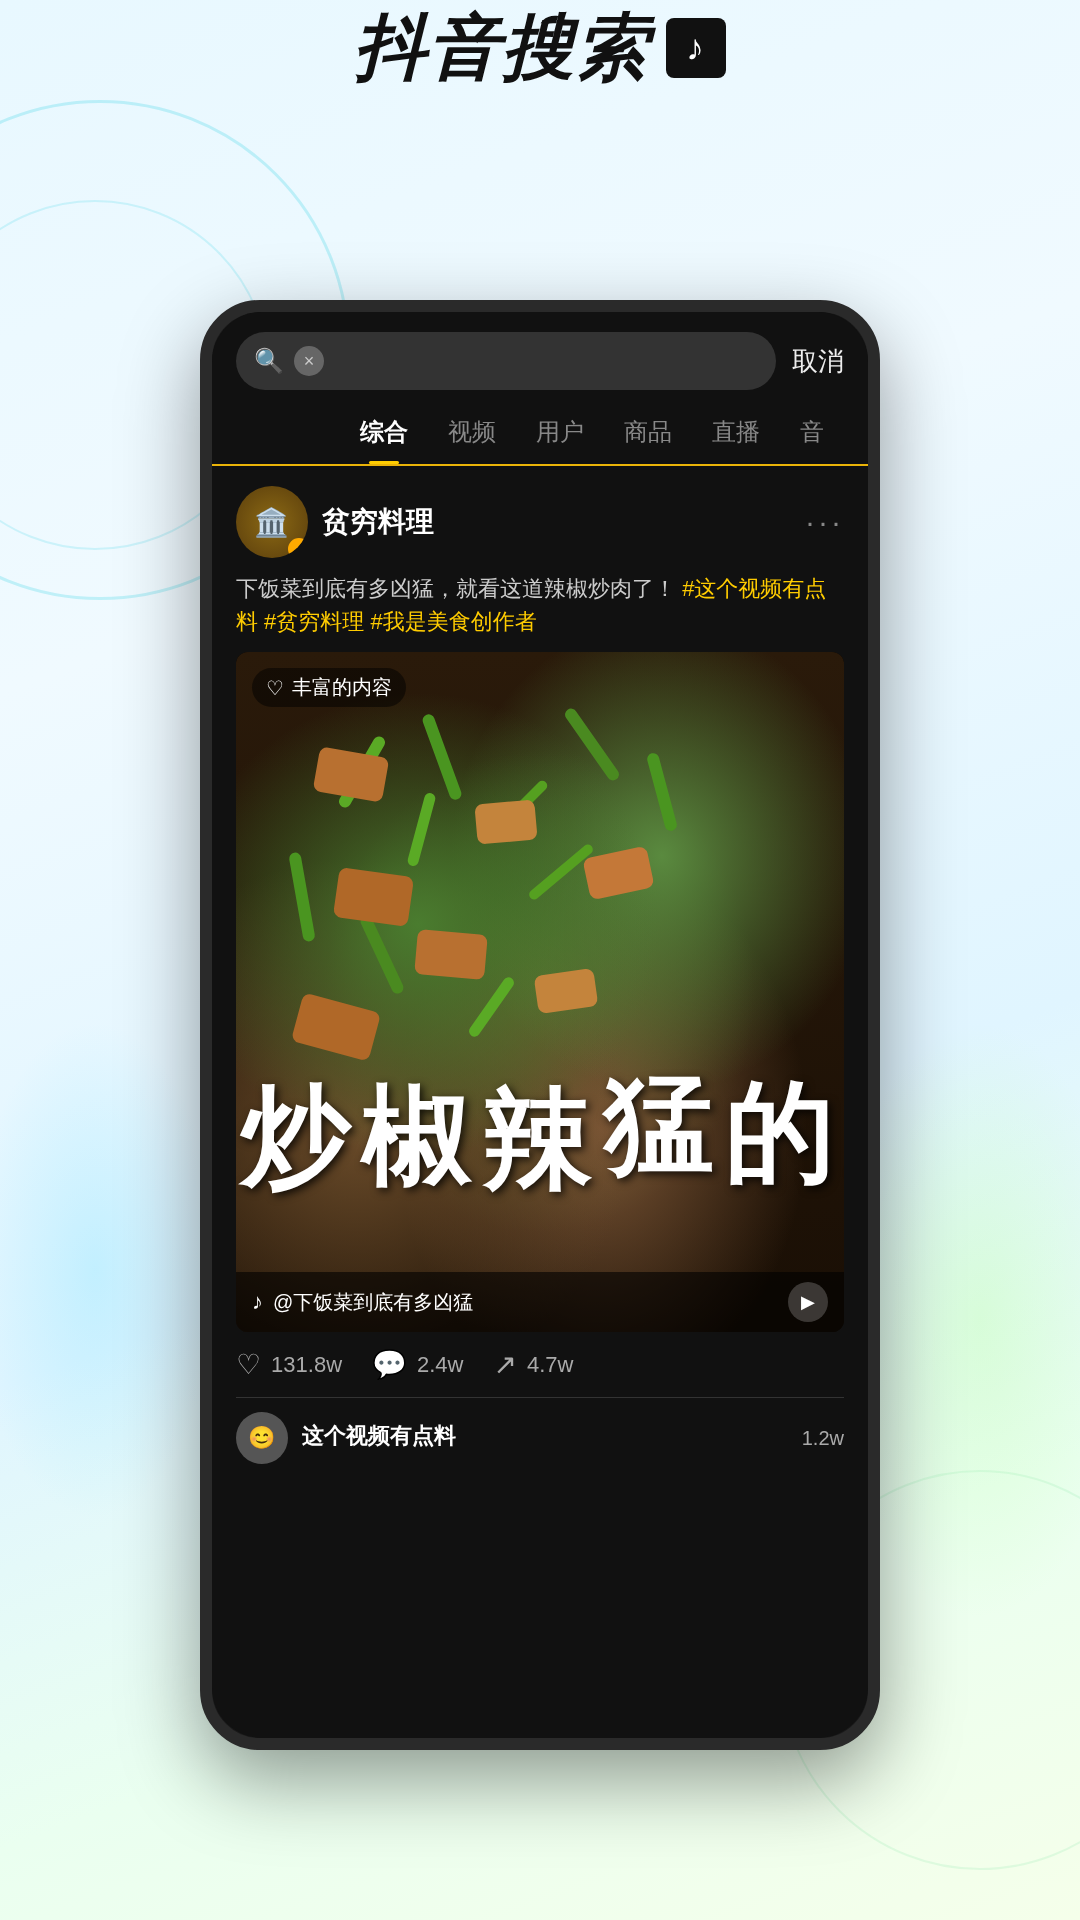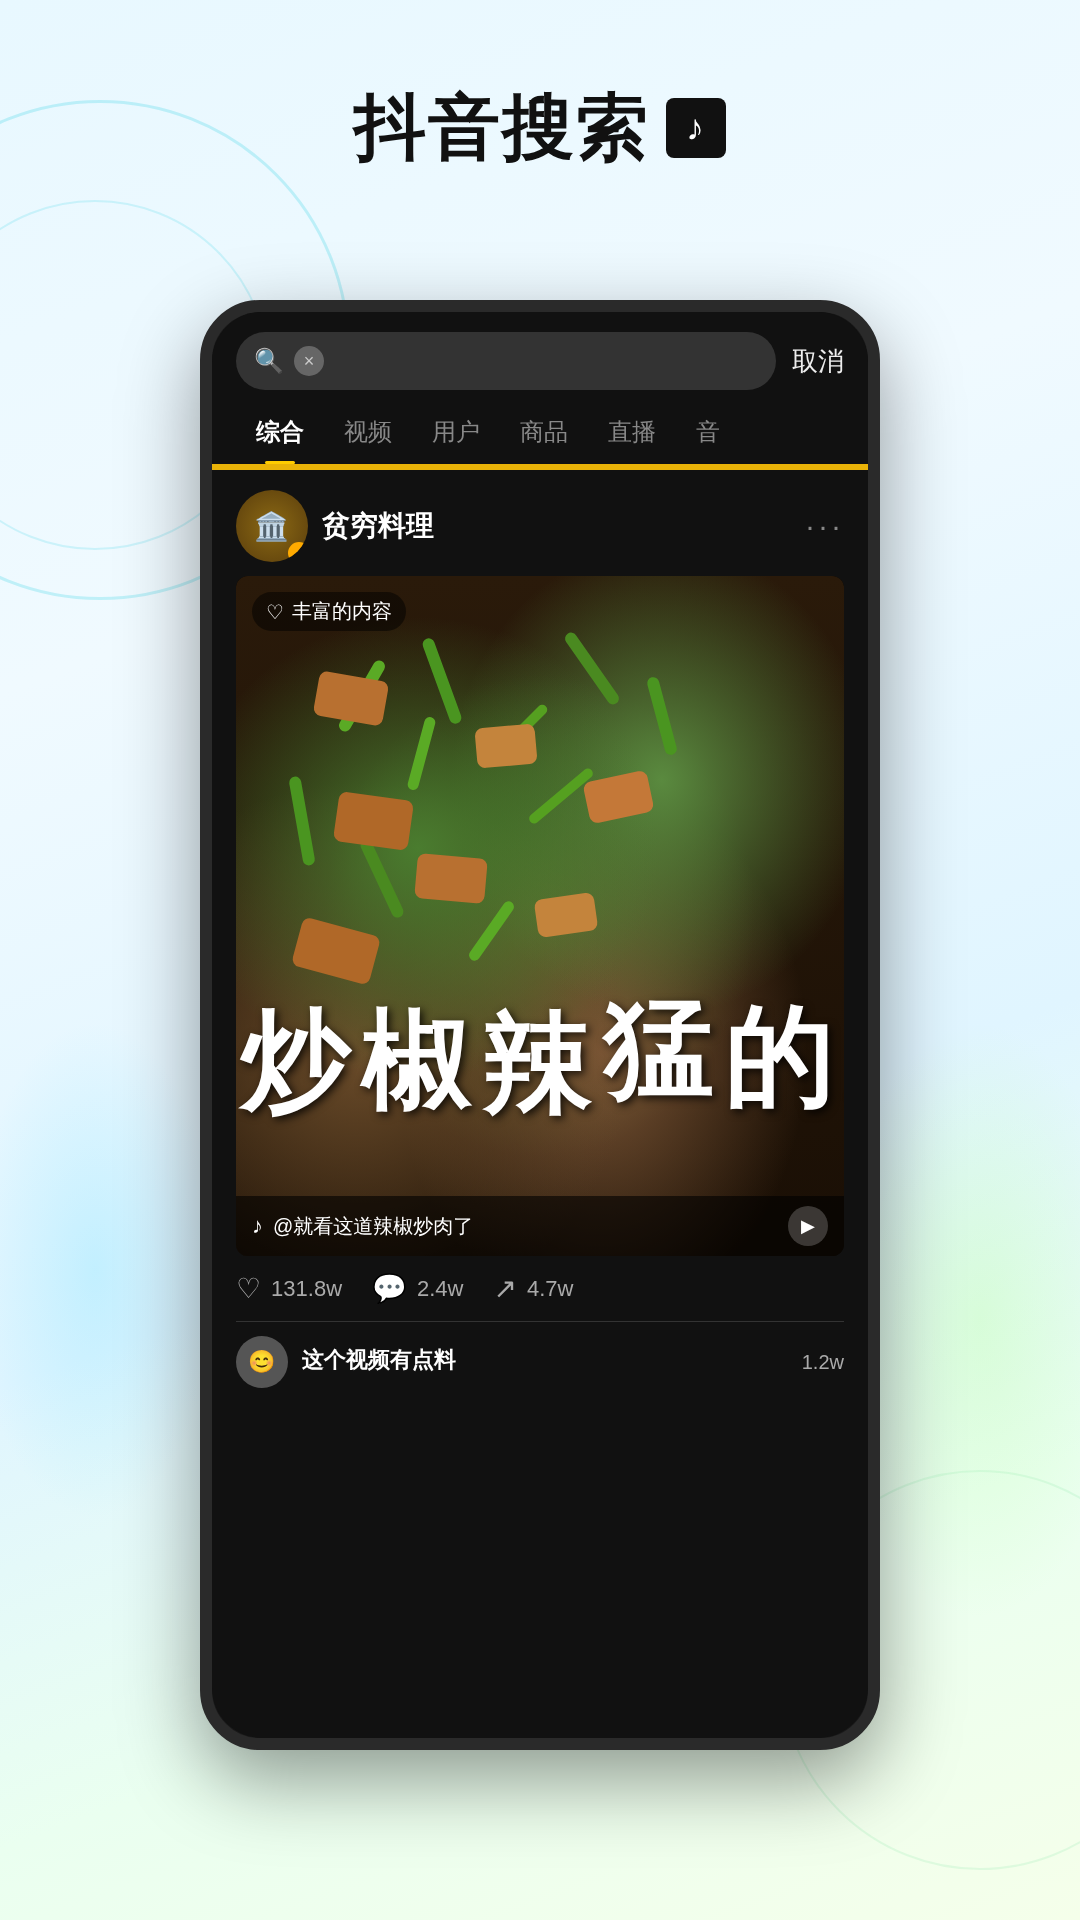--- a/index.html
+++ b/index.html
@@ -37,24 +37,24 @@
       width: 400px;
       height: 400px;
       border: 2px solid rgba(100, 220, 150, 0.15);
       border-radius: 50%;
       bottom: 50px;
       right: -100px;
     }
 
     .header-section {
       text-align: center;
-      padding-top: 80px;
       padding-bottom: 40px;
       position: relative;
       z-index: 2;
+      font-style: italic;
     }
 
     .app-title {
       font-size: 72px;
       font-weight: 900;
       color: #111;
       display: flex;
       align-items: center;
       justify-content: center;
       gap: 8px;
@@ -162,21 +162,22 @@
       color: #eee;
       font-size: 26px;
       white-space: nowrap;
     }
 
     
     .tabs-row {
       background: #111;
       display: flex;
       padding: 0 24px;
-      border-bottom: 6px solid #eab308;
+      border-bottom: 2px solid #eab308;
+      justify-content: flex-end;
     }
 
     .tab-item {
       padding: 16px 20px;
       color: #888;
       font-size: 24px;
       position: relative;
     }
 
     .tab-item.active {
@@ -561,20 +562,24 @@
             <div class="user-info">
               <div class="avatar">
                 <div class="avatar-img">🏛️</div>
                 <div class="avatar-badge">✓</div>
               </div>
               <span class="username">贫穷料理</span>
             </div>
             <span class="more-btn">···</span>
           </div>
 
+          <div class="post-text">
+            <span>下饭菜到底有多凶猛，就看这道辣椒炒肉了！</span>
+            <span class="hashtag">#这个视频有点料 #贫穷料理 #我是美食创作者</span>
+          </div>
 
           <div class="video-thumb">
             <div class="food-bg">
 
               <div class="pepper p1"></div>
               <div class="pepper p2"></div>
               <div class="pepper p3"></div>
               <div class="pepper p4"></div>
               <div class="pepper p5"></div>
               <div class="pepper p6"></div>
@@ -599,21 +604,21 @@
 
             <div class="video-text-overlay">
               <div class="big-chinese-text">
                 勇<br>的<br>猛<br>辣<br>椒<br>炒<br>肉
               </div>
             </div>
 
             <div class="audio-bar">
               <div class="audio-info">
                 <span class="tiktok-note">♪</span>
-                <span>@就看这道辣椒炒肉了</span>
+                <span>@下饭菜到底有多凶猛</span>
               </div>
               <div class="play-btn">▶</div>
             </div>
           </div>
 
           <div class="stats-row">
             <div class="stat-item">
               <span class="stat-icon">♡</span>
               <span>131.8w</span>
             </div>

